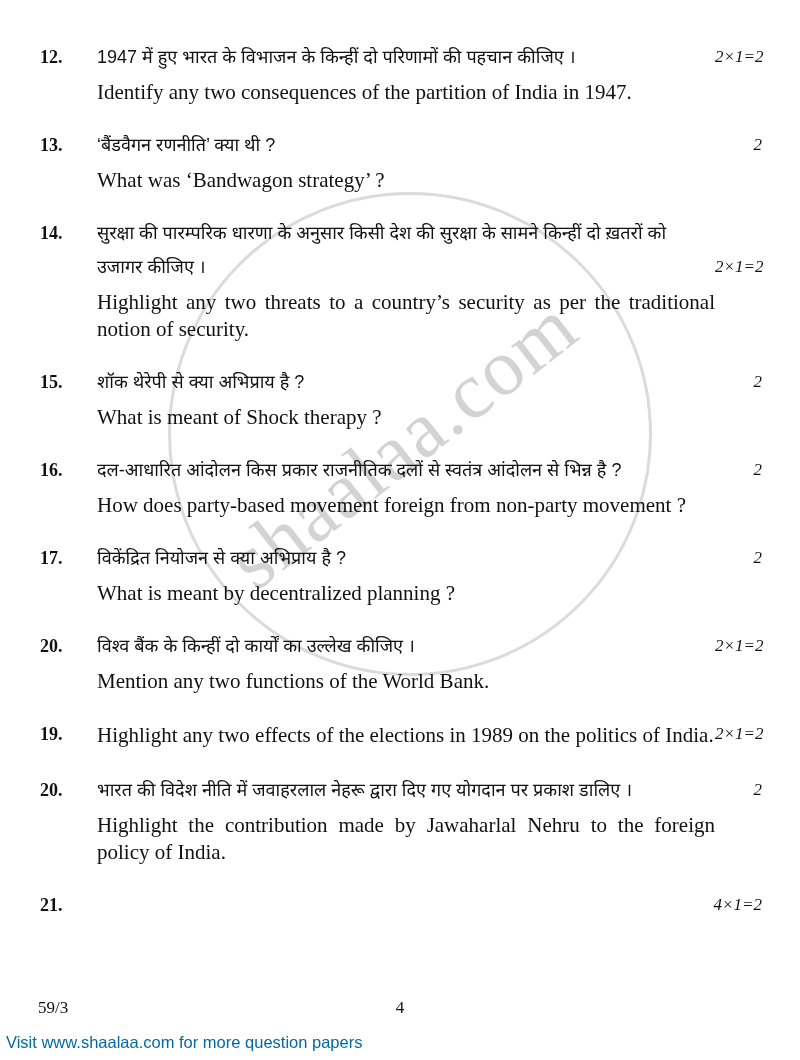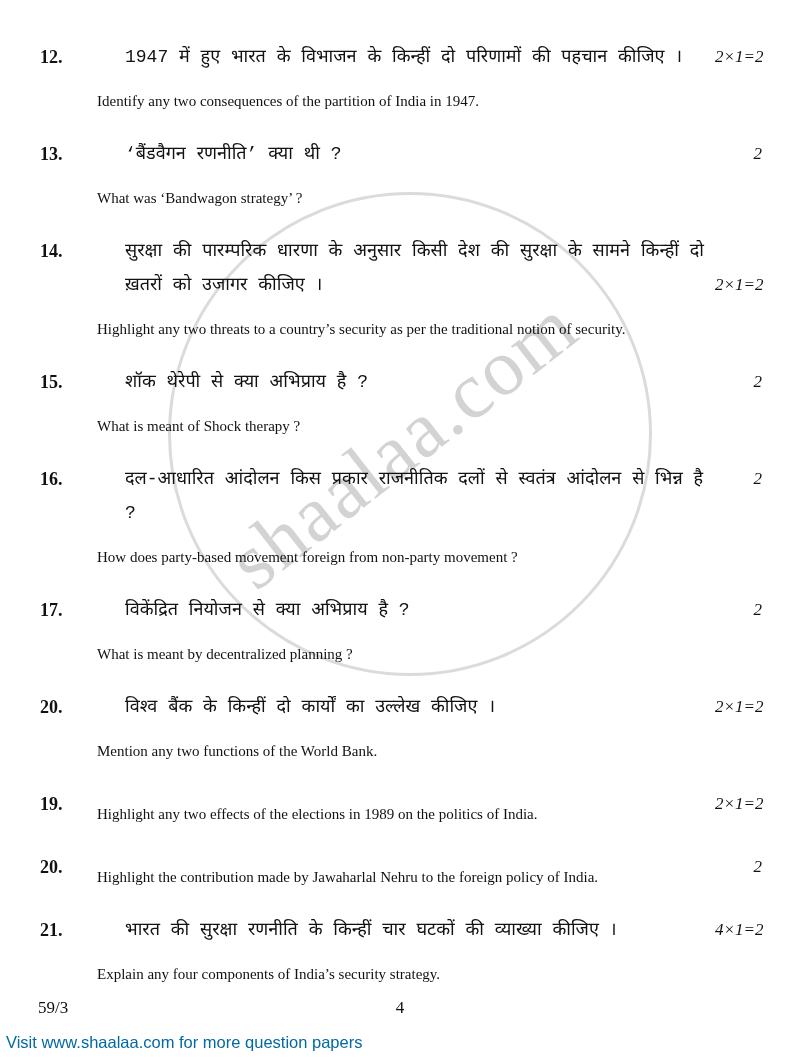--- a/index.html
+++ b/index.html
@@ -66,27 +66,26 @@
     font-size: 18px;
     line-height: 34px;
   }
   .qbody {
     width: 618px;
     flex: 0 0 618px;
   }
   .hindi {
     font-size: 18px;
     line-height: 34px;
-    font-family: Liberation Mono, monospace;
-    margin-left: 28px;
+    font-family: Liberation Sans, sans-serif;
   }
   .english {
-    font-size: 15px;
+    font-size: 21px;
     line-height: 27px;
-    margin-top: 14px;
+    margin-top: 5px;
     text-align: justify;
   }
   .marks {
     margin-left: auto;
     font-style: italic;
     font-size: 17px;
     line-height: 34px;
     white-space: nowrap;
     text-align: center;
   }
@@ -206,31 +205,28 @@
     <div class="qnum">19.</div>
     <div class="qbody">
       <div class="english">Highlight any two effects of the elections in 1989 on the politics of India.</div>
     </div>
     <div class="marks">2×1=2</div>
   </div>
 
   <div class="question">
     <div class="qnum">20.</div>
     <div class="qbody">
+      <div class="hindi">भारत की विदेश नीति में जवाहरलाल नेहरू द्वारा दिए गए योगदान पर प्रकाश डालिए ।</div>
       <div class="english">Highlight the contribution made by Jawaharlal Nehru to the foreign policy of India.</div>
     </div>
     <div class="marks">2</div>
   </div>
 
   <div class="question">
     <div class="qnum">21.</div>
-    <div class="qbody">
-      <div class="hindi">भारत की सुरक्षा रणनीति के किन्हीं चार घटकों की व्याख्या कीजिए ।</div>
-      <div class="english">Explain any four components of India’s security strategy.</div>
-    </div>
     <div class="marks">4×1=2</div>
   </div>
 
 </div>
 
 <div class="footer-row">
   <span class="paper-code">59/3</span>
   <span class="page-number">4</span>
 </div>
 

